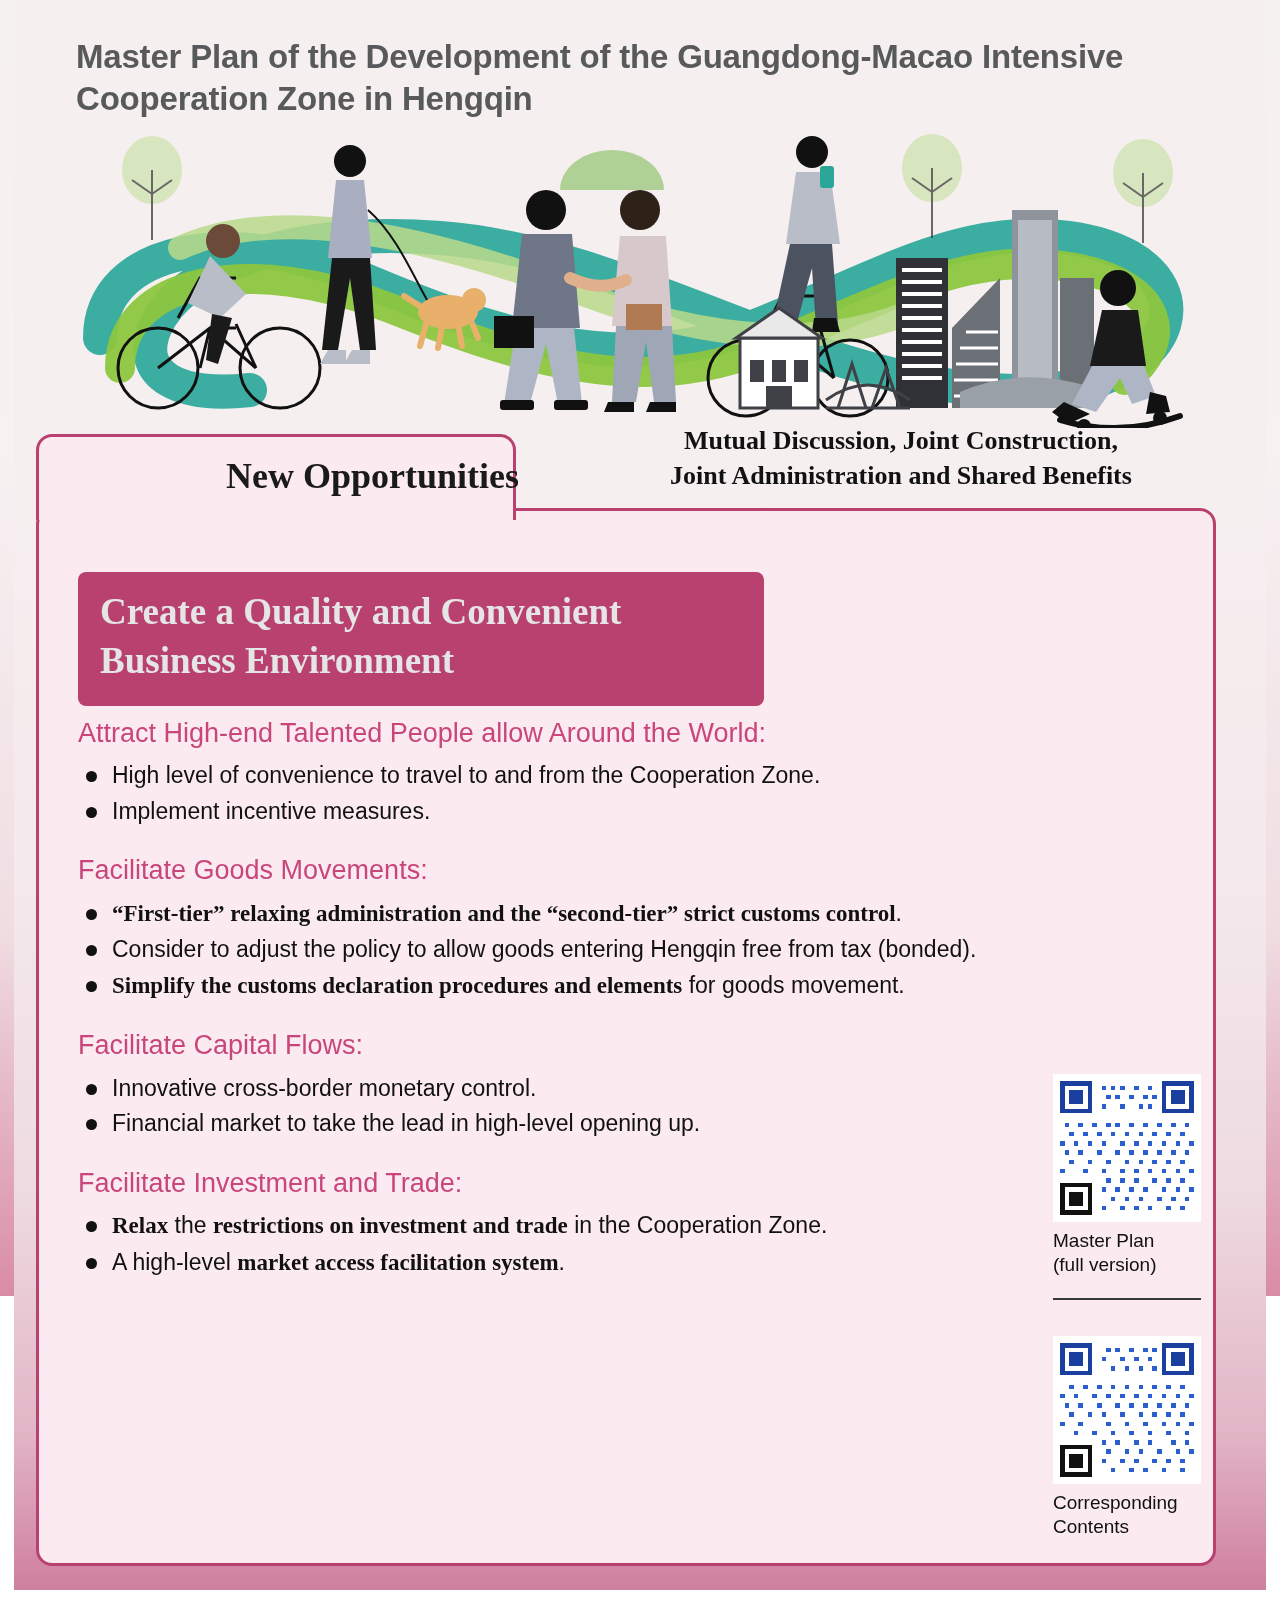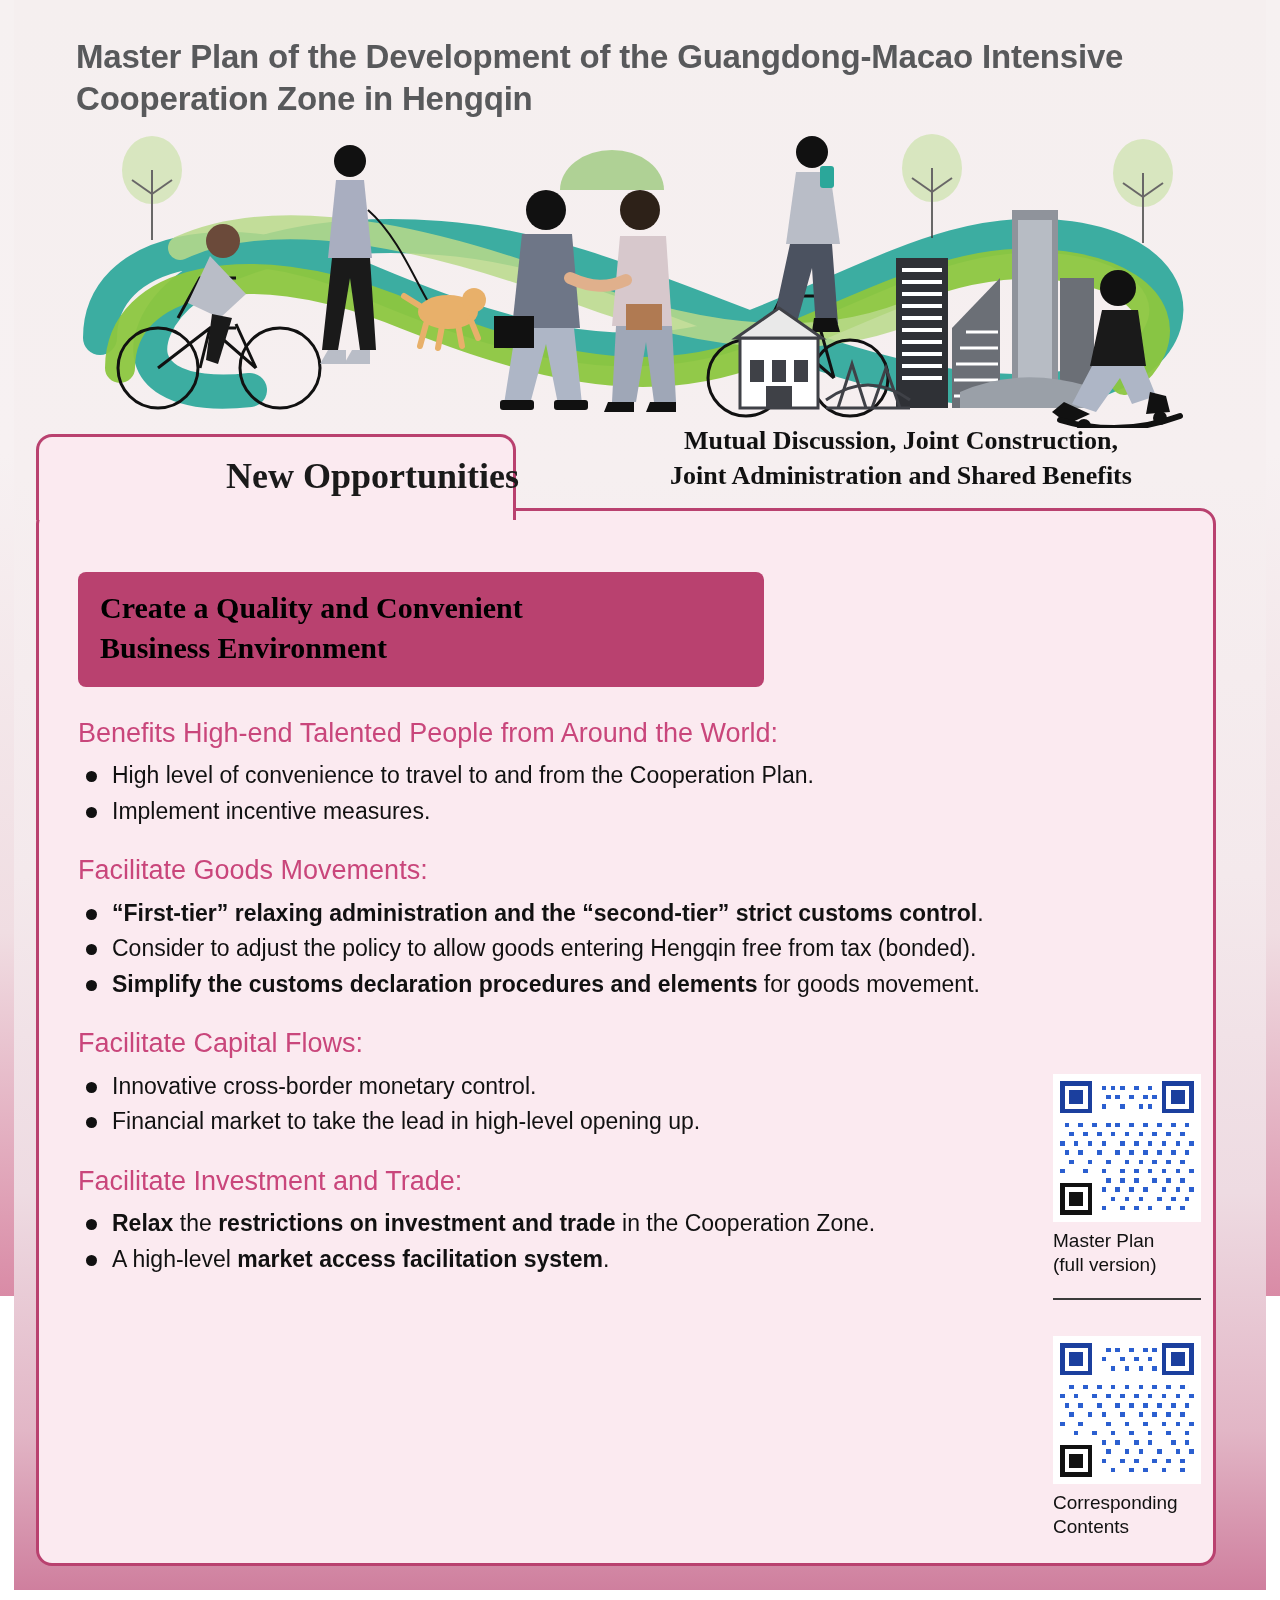--- a/index.html
+++ b/index.html
@@ -108,23 +108,23 @@
     left: 78px; top: 572px;
     width: 686px;
     background: #b9416f;
     border-radius: 8px;
     padding: 16px 22px 20px 22px;
     z-index: 5;
   }
   .headbox-text {
     font-family: "Liberation Serif", serif;
     font-weight: bold;
-    font-size: 30px;
+    font-size: 37px;
     line-height: 1.32;
-    color: #000000;
+    color: #e5e5e5;
   }
 
   
   .content {
     position: absolute;
     left: 78px; top: 716px;
     width: 960px;
     z-index: 5;
   }
   .group { margin-bottom: 26px; }
@@ -145,21 +145,21 @@
     margin-bottom: 3px;
   }
   ul.bullets li::before {
     content: "";
     position: absolute;
     left: 8px; top: 12px;
     width: 11px; height: 11px;
     background: #111111;
     border-radius: 50%;
   }
-  .b { font-weight: bold; }
+  .b { font-weight: bold; font-family: Liberation Serif, serif; }
 
   
   .qr-wrap {
     position: absolute;
     width: 148px;
     z-index: 6;
     text-align: left;
   }
   .qr-1 { left: 1053px; top: 1074px; }
   .qr-2 { left: 1053px; top: 1320px; margin-top: 16px; }
@@ -334,23 +334,23 @@
   <div class="panel"></div>
   <div class="panel-mask"></div>
 
   <div class="headbox">
     <div class="headbox-text">Create a Quality and Convenient</div>
     <div class="headbox-text">Business Environment</div>
   </div>
 
   <div class="content" id="content-groups">
       <div class="group">
-        <div class="grp-title">Benefits High-end Talented People from Around the World:</div>
+        <div class="grp-title">Attract High-end Talented People allow Around the World:</div>
         <ul class="bullets">
-          <li><span>High level of convenience to travel to and from the Cooperation Plan.</span></li>
+          <li><span>High level of convenience to travel to and from the Cooperation Zone.</span></li>
           <li><span>Implement incentive measures.</span></li>
         </ul>
       </div>
       <div class="group">
         <div class="grp-title">Facilitate Goods Movements:</div>
         <ul class="bullets">
           <li><span class="b">“First-tier” relaxing administration and the “second-tier” strict customs control</span><span>.</span></li>
           <li><span>Consider to adjust the policy to allow goods entering Hengqin free from tax (bonded).</span></li>
           <li><span class="b">Simplify the customs declaration procedures and elements</span><span> for goods movement.</span></li>
         </ul>

